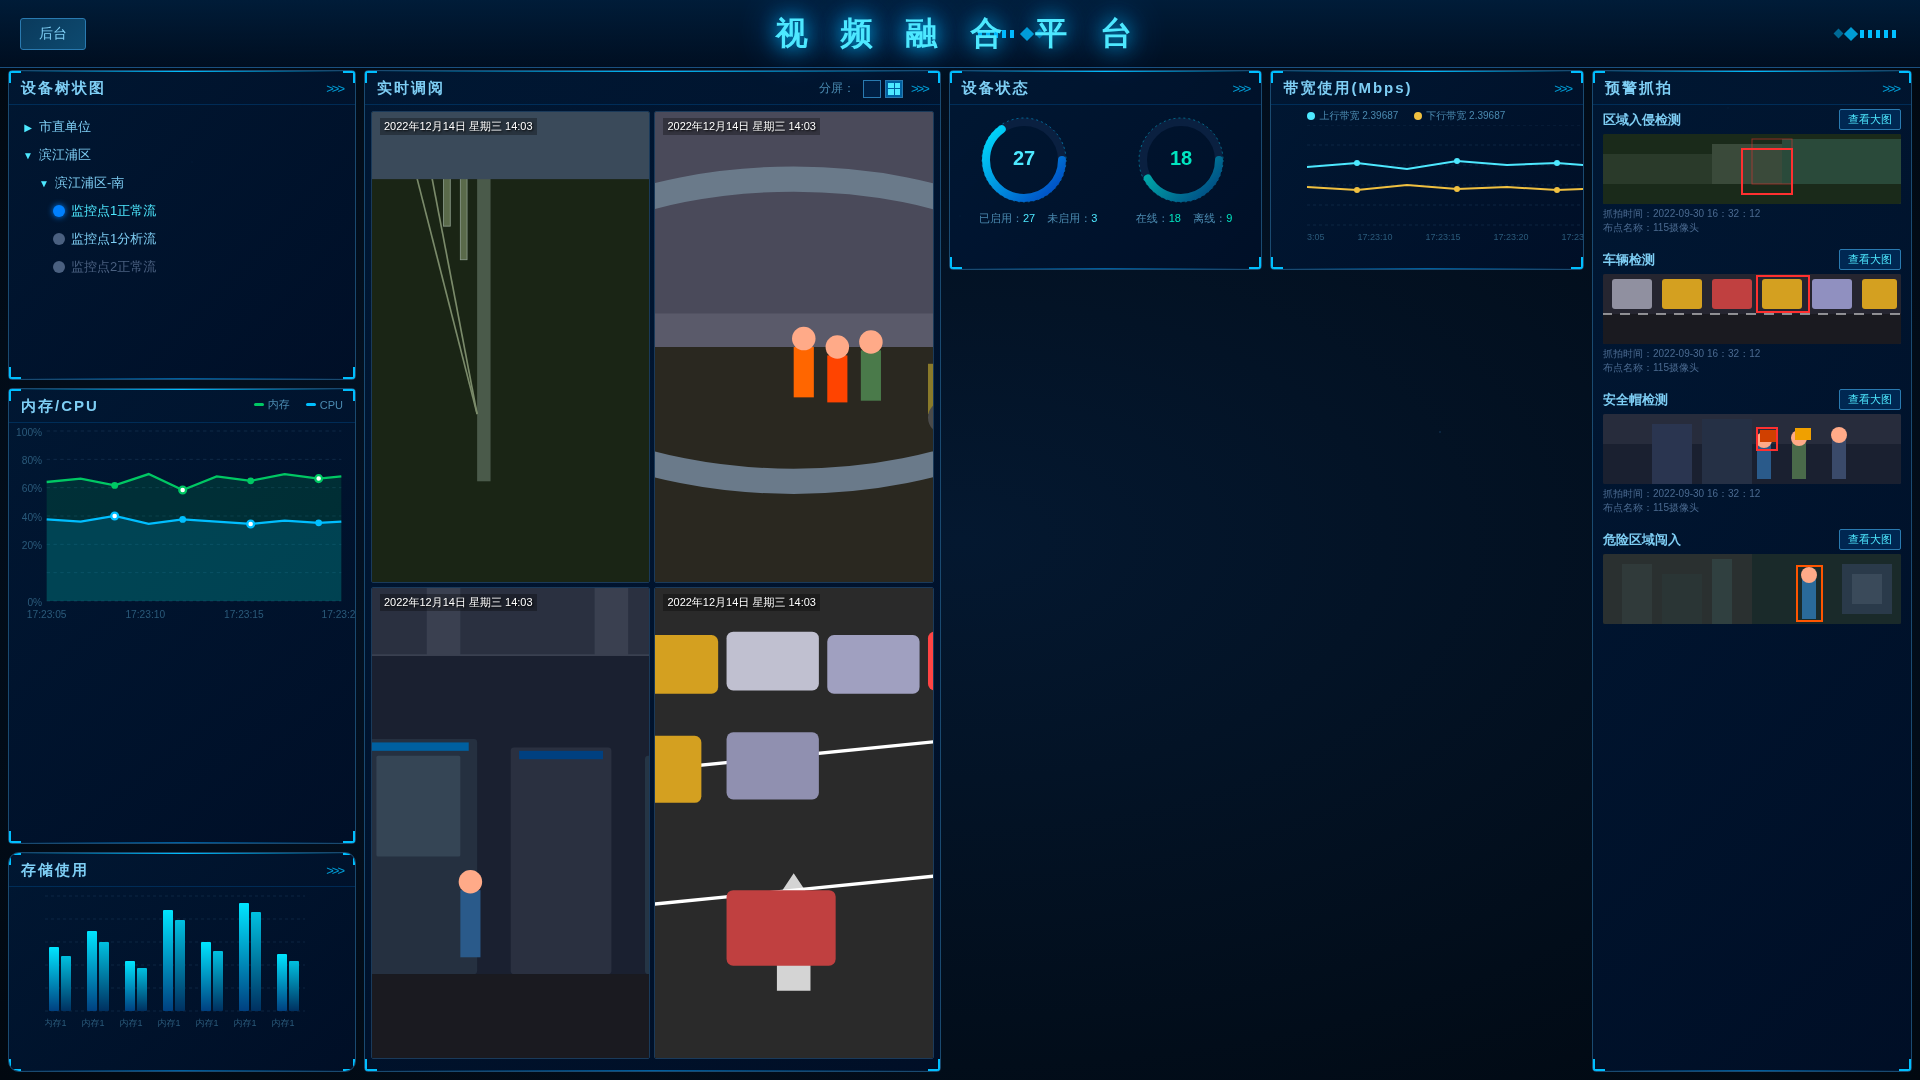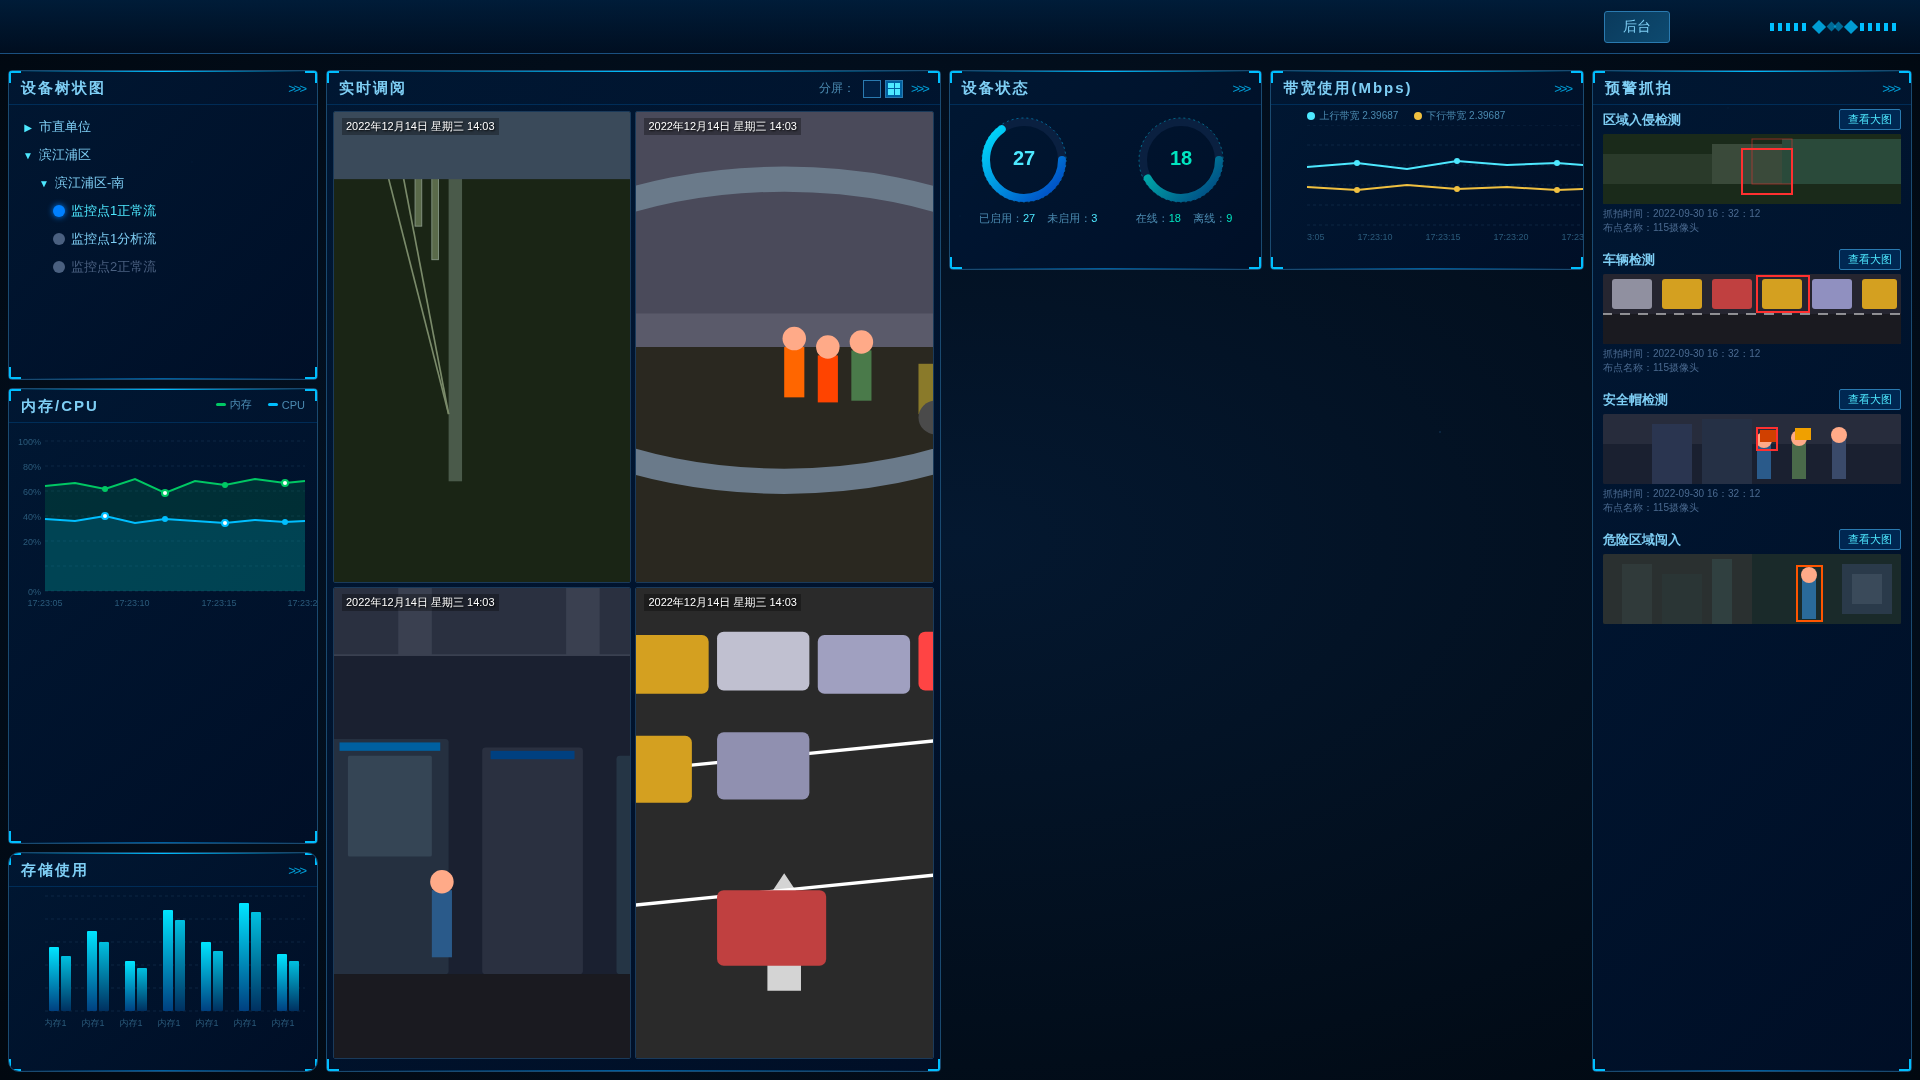--- a/index.html
+++ b/index.html
@@ -23,24 +23,24 @@
         radial-gradient(1px 1px at 50% 20%, #4af 30%, transparent 100%),
         radial-gradient(1px 1px at 75% 40%, #4af 30%, transparent 100%),
         radial-gradient(1px 1px at 90% 10%, #4af 30%, transparent 100%);
       opacity: 0.3;
     }
 
     
     .header {
       position: absolute;
       top: 0; left: 0; right: 0;
-      height: 54px;
+      height: 68px;
       display: flex;
       align-items: center;
-      justify-content: flex-end;
+      justify-content: space-between;
       padding: 0 20px;
       background: linear-gradient(180deg, rgba(0,30,60,0.9) 0%, rgba(0,15,35,0.8) 100%);
       border-bottom: 1px solid #1a5080;
       z-index: 10;
     }
     .header-title {
       position: absolute;
       left: 50%;
       transform: translateX(-50%);
       font-size: 32px;
@@ -90,21 +90,21 @@
       position: absolute;
       top: 62px;
       left: 0; right: 0; bottom: 0;
       display: flex;
       gap: 8px;
       padding: 8px;
     }
 
     
     .left-panel {
-      width: 310px;
+      width: 348px;
       display: flex;
       flex-direction: column;
       gap: 8px;
       flex-shrink: 0;
     }
 
     
     .right-panel {
       width: 320px;
       display: flex;
@@ -461,20 +461,21 @@
 
 <div class="header">
   <button class="btn-back">后台</button>
 
   <div class="header-deco-left">
     <div class="h-deco-strip"></div>
     <div class="h-deco-diamond"></div>
     <div class="h-deco-diamond" style="width:7px;height:7px;opacity:0.5;"></div>
   </div>
 
+  <h1 class="header-title">视 频 融 合 平 台</h1>
 
   <div class="header-deco-right">
     <div class="h-deco-diamond" style="width:7px;height:7px;opacity:0.5;"></div>
     <div class="h-deco-diamond"></div>
     <div class="h-deco-strip"></div>
   </div>
 </div>
 
 <div class="main">
 

